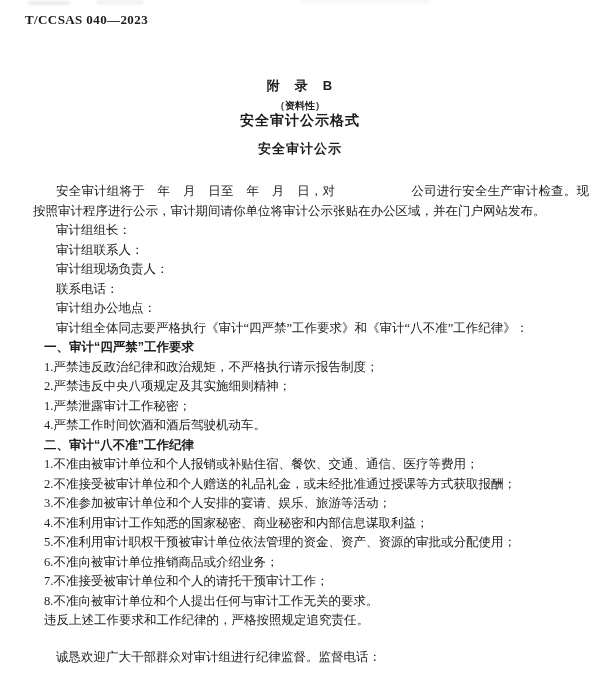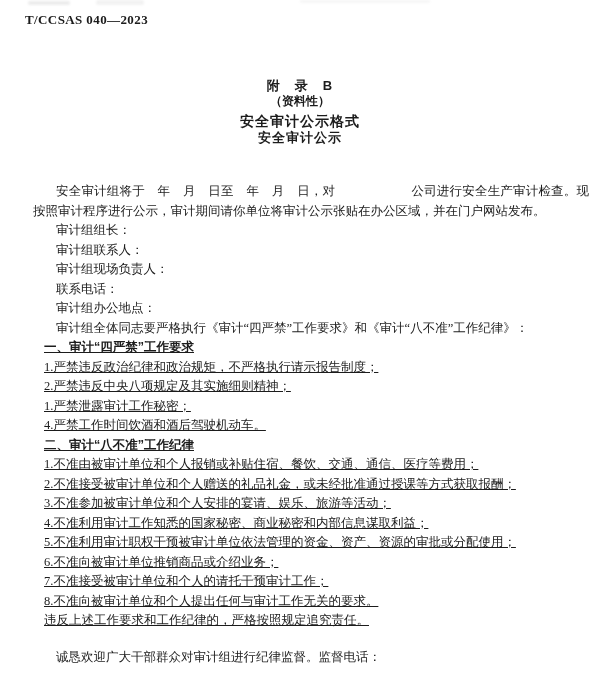--- a/index.html
+++ b/index.html
@@ -37,37 +37,37 @@
     position: absolute;
     top: 78px;
     left: 0;
     right: 0;
     text-align: center;
     font-family: "Liberation Sans", "DejaVu Sans", sans-serif;
     font-weight: bold;
   }
   .titles div { line-height: 1.2; }
   .t-appendix { font-size: 13px;   letter-spacing: 1px; }
-  .t-kind     { font-size: 12px; }
-  .t-format   { font-size: 14px;   margin-top: 5px; letter-spacing: 1px; }
-  .t-notice   { font-size: 13px;   letter-spacing: 1px; }
+  .t-kind     { font-size: 10px; margin-top: 6px; }
+  .t-format   { font-size: 14px;   letter-spacing: 1px; }
+  .t-notice   { font-size: 13px;   margin-top: 13px; letter-spacing: 1px; }
 
   .doc-body {
     position: absolute;
     top: 182px;
     left: 33px;
     width: 556px;
     font-family: "Liberation Serif", "DejaVu Serif", serif;
     font-size: 12.5px;
     line-height: 19.5px;
     text-align: justify;
   }
   .doc-body p { margin: 0; }
   .indent2 { text-indent: 23px; }
-  .indent1 { text-indent: 11px; text-decoration: underline; }
+  .indent1 { text-indent: 11px; }
   .sec-heading {
     font-family: "Liberation Sans", "DejaVu Sans", sans-serif;
     font-weight: bold;
   }
   .gap-top { margin-top: 17px !important; }
 </style>
 </head>
 <body>
 
 <div class="page">

